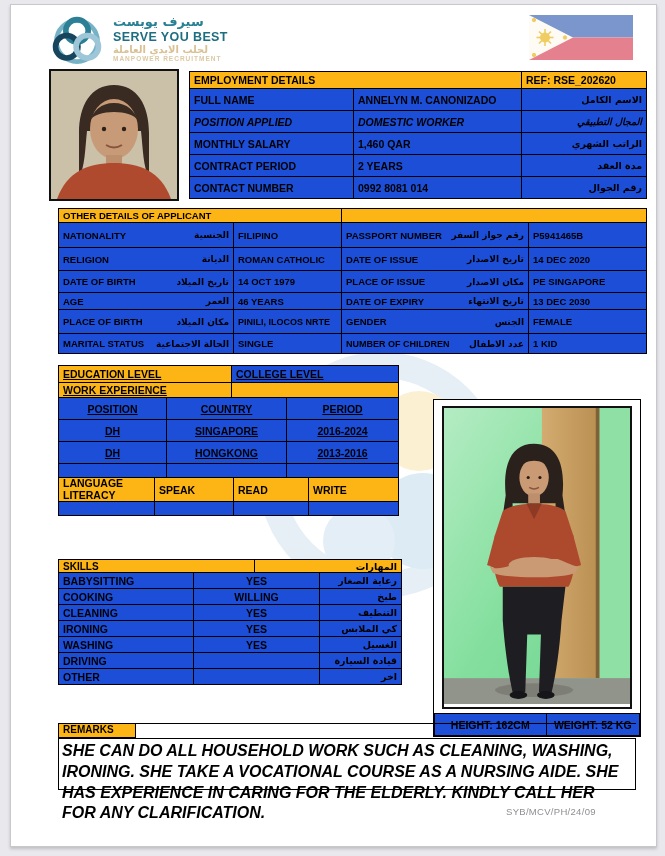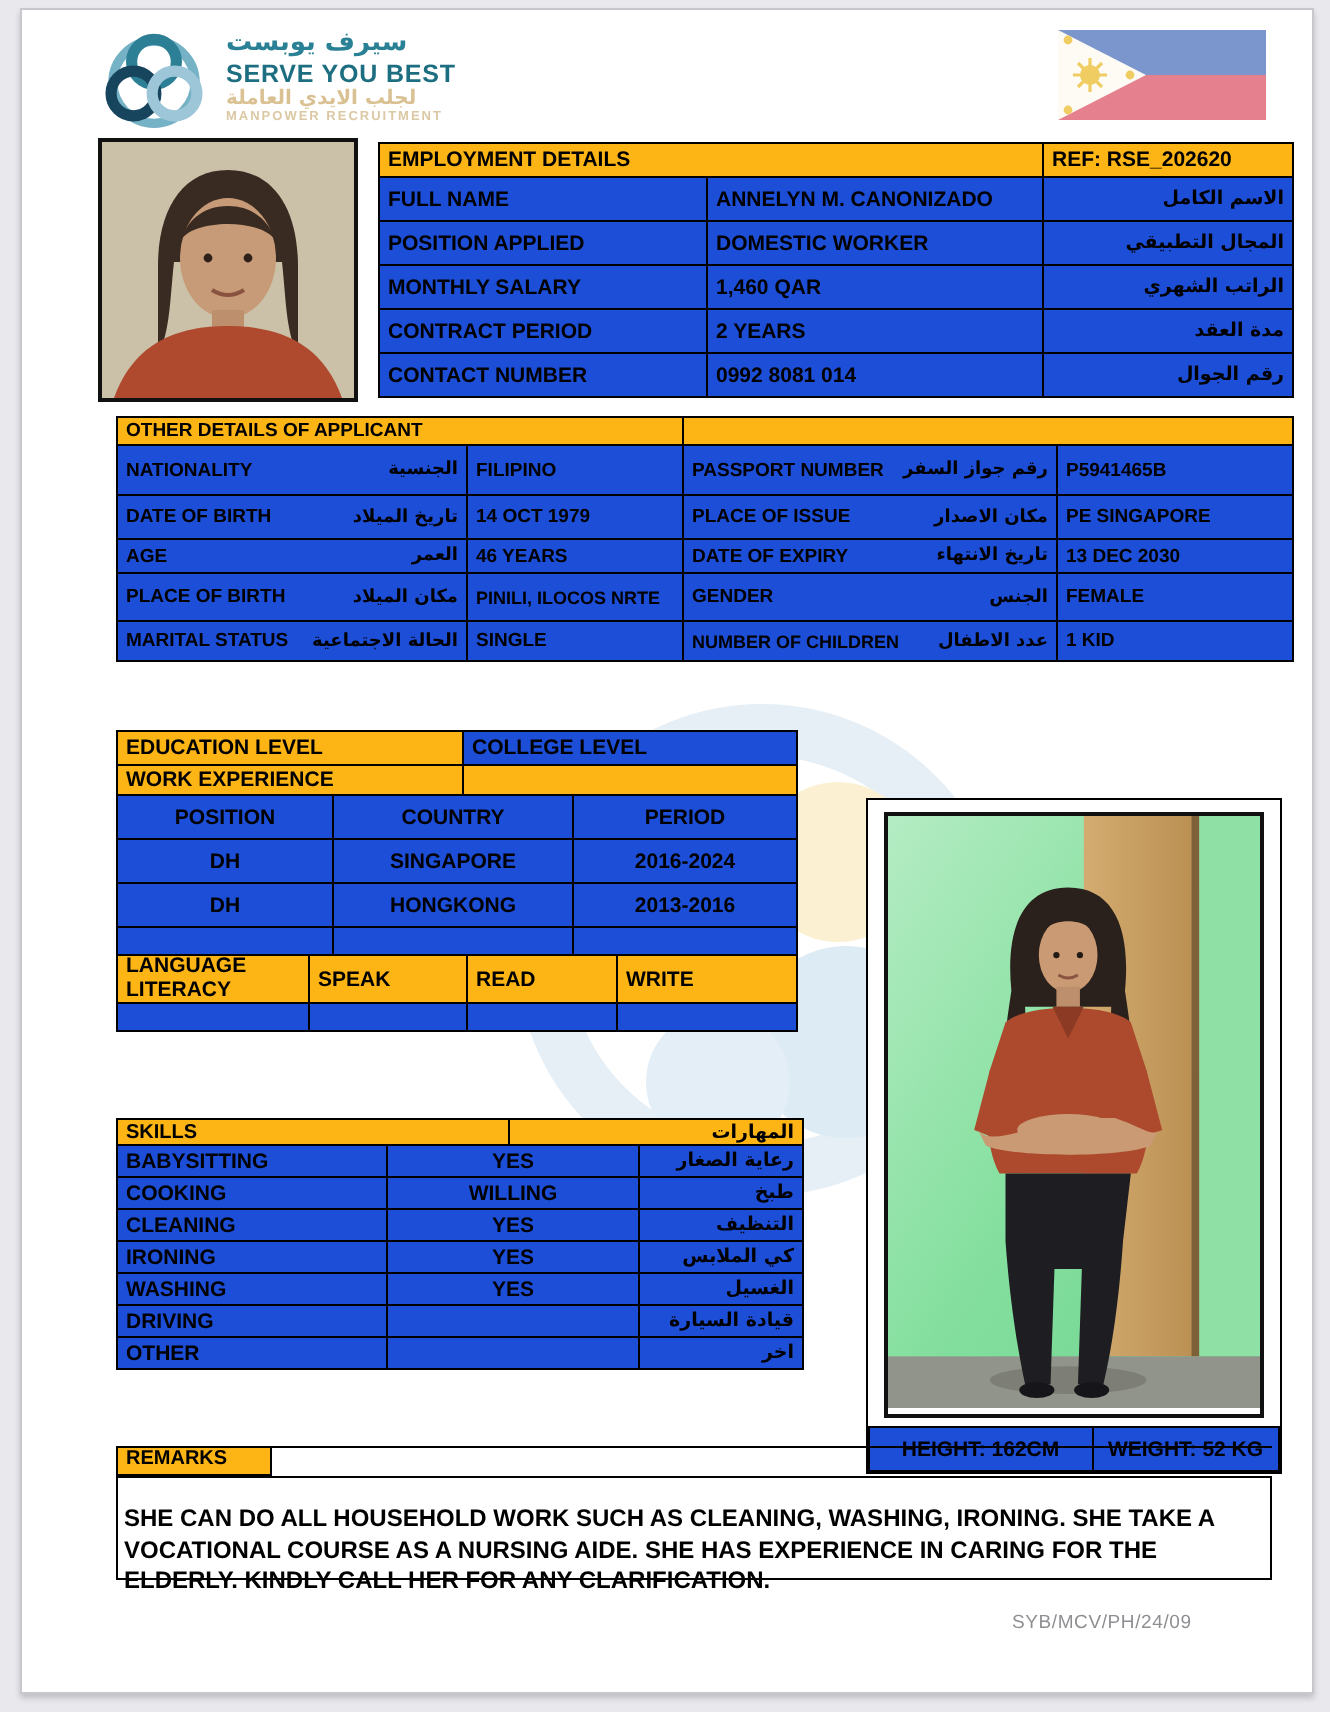--- a/index.html
+++ b/index.html
@@ -18,21 +18,21 @@
   .lblpair .ara{font-family:"DejaVu Sans",sans-serif;direction:rtl;font-size:9px;}
   .od td{font-size:9.5px;}
   .logo-txt div{line-height:1.12;}
   .l-ar{color:#2a8094;font-family:"DejaVu Sans",sans-serif;font-size:13px;font-weight:bold;}
   .l-en{color:#1d6e80;font-size:12.5px;font-weight:bold;letter-spacing:.4px;}
   .l-ar2{color:#d9c193;font-family:"DejaVu Sans",sans-serif;font-size:10px;font-weight:bold;}
   .l-en2{color:#dcc9a4;font-size:6.5px;font-weight:bold;letter-spacing:1px;}
   .photo-panel{border:1px solid #000;background:#fff;display:flex;flex-direction:column;}
   .photo-frame{border:2px solid #111;margin:6px 8px 4px 8px;flex:1;overflow:hidden;}
   .hw td{font-size:10.5px;text-align:center;}
-  .remarks-box{border:1px solid #000;font-size:12px;font-weight:bold;line-height:1.3;padding:13px 3px;color:#000;}
+  .remarks-box{border:1px solid #000;font-size:16px;font-weight:bold;line-height:1.3;padding:2px 3px;color:#000;font-style:italic;}
   .topline{border-top:1px solid #000;height:0;}
   .footer-ref{font-size:9.5px;color:#8f8f93;letter-spacing:.3px;}
 </style>
 </head>
 <body>
 
 <div class="page">
 
   <svg class="abs wm" style="left:230px;top:330px;" width="280" height="280">
     <circle cx="140" cy="140" r="110" fill="none" stroke="#e6eff6" stroke-width="26"></circle>
@@ -98,21 +98,21 @@
     <tbody>
         <tr style="height:17px;">
       <td class="hdr" colspan="2">EMPLOYMENT DETAILS</td>
       <td class="hdr">REF: RSE_202620</td>
     </tr>
     <tr style="height:22px;">
           <td>FULL NAME</td>
           <td>ANNELYN M. CANONIZADO</td>
           <td class="ar">الاسم الكامل</td>
         </tr>
-    <tr style="height:22px;">
+    <tr style="height:22px;font-style:italic;">
           <td>POSITION APPLIED</td>
           <td>DOMESTIC WORKER</td>
           <td class="ar">المجال التطبيقي</td>
         </tr>
     <tr style="height:22px;">
           <td>MONTHLY SALARY</td>
           <td>1,460 QAR</td>
           <td class="ar">الراتب الشهري</td>
         </tr>
     <tr style="height:22px;">
@@ -149,20 +149,36 @@
           </td>
       <td>FILIPINO</td>
       <td>
             <div class="lblpair">
               <span class="en">PASSPORT NUMBER</span>
               <span class="ara">رقم جواز السفر</span>
             </div>
           </td>
       <td>P5941465B</td>
     </tr>
+    <tr style="height:23px;">
+      <td>
+            <div class="lblpair">
+              <span class="en">RELIGION</span>
+              <span class="ara">الديانة</span>
+            </div>
+          </td>
+      <td>ROMAN CATHOLIC</td>
+      <td>
+            <div class="lblpair">
+              <span class="en">DATE OF ISSUE</span>
+              <span class="ara">تاريخ الاصدار</span>
+            </div>
+          </td>
+      <td>14 DEC 2020</td>
+    </tr>
     <tr style="height:22px;">
       <td>
             <div class="lblpair">
               <span class="en">DATE OF BIRTH</span>
               <span class="ara">تاريخ الميلاد</span>
             </div>
           </td>
       <td>14 OCT 1979</td>
       <td>
             <div class="lblpair">
@@ -216,21 +232,21 @@
             <div class="lblpair">
               <span class="en" style="font-size:9px;">NUMBER OF CHILDREN</span>
               <span class="ara">عدد الاطفال</span>
             </div>
           </td>
       <td>1 KID</td>
     </tr>
   </tbody>
     </table>
 
-  <table class="abs z1" style="left:47px;top:360px;width:340px;">
+  <table class="abs z1" style="left:47px;top:360px;width:340px;text-decoration:underline;">
     <colgroup>
         <col style="width:108px">
         <col style="width:65px">
         <col style="width:55px">
         <col style="width:112px">
       </colgroup>
     <tbody>
         <tr style="height:17px;">
       <td class="hdr" colspan="2">EDUCATION LEVEL</td>
       <td colspan="2">COLLEGE LEVEL</td>

